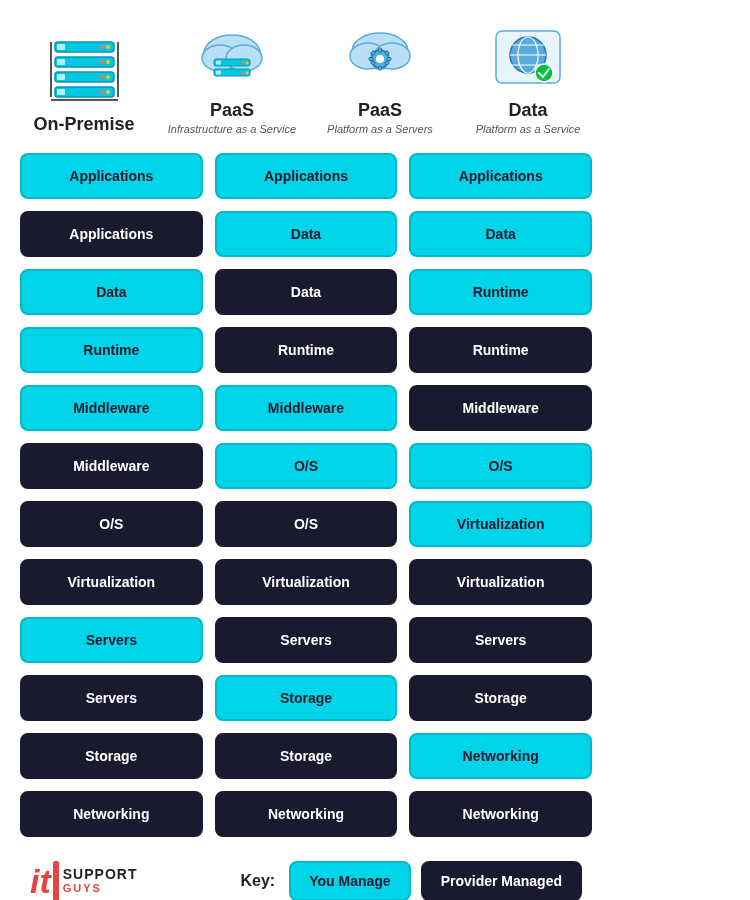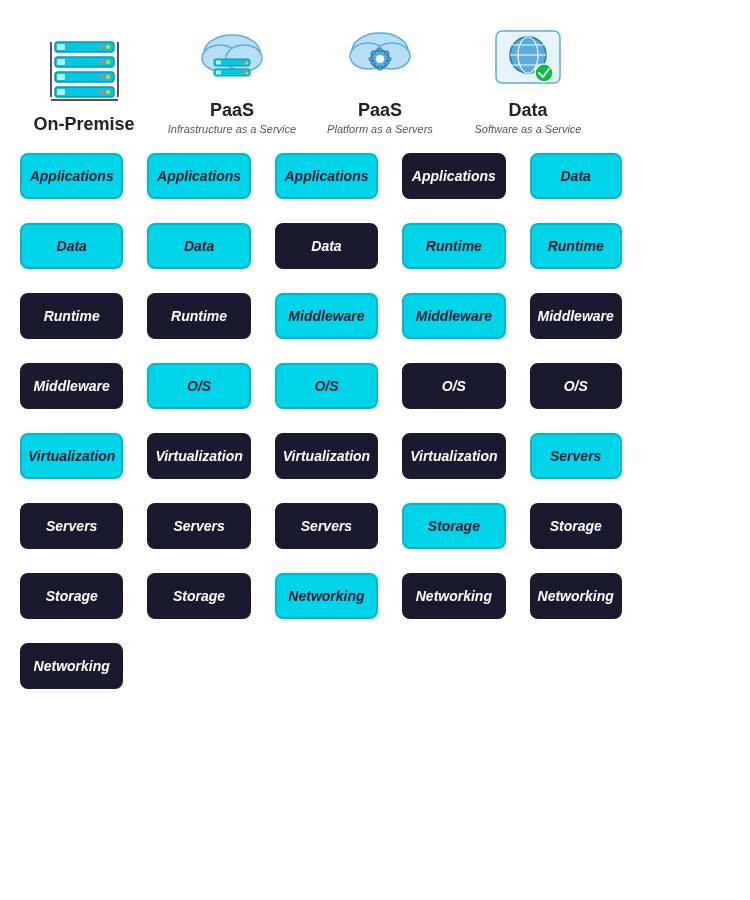--- a/index.html
+++ b/index.html
@@ -51,25 +51,24 @@
     .col-subtitle {
       font-size: 11px;
       color: #555;
       text-align: center;
       font-style: italic;
       margin-top: 2px;
     }
     
     .grid {
       display: grid;
-      grid-template-columns: repeat(5, 1fr);
-      gap: 24px;
+      grid-template-columns: repeat(3, 1fr);
+      gap: 12px;
       width: 100%;
       padding: 0 10px;
-      font-style: italic;
     }
     .cell {
       border-radius: 8px;
       padding: 11px 6px;
       text-align: center;
       font-weight: 700;
       font-size: 14px;
       display: flex;
       align-items: center;
       justify-content: center;
@@ -242,21 +241,21 @@
           <ellipse cx="40" cy="32" rx="10" ry="18" fill="none" stroke="#fff" stroke-width="1.2"></ellipse>
           <line x1="22" y1="32" x2="58" y2="32" stroke="#fff" stroke-width="1.2"></line>
           <line x1="24" y1="22" x2="56" y2="22" stroke="#fff" stroke-width="1"></line>
           <line x1="24" y1="42" x2="56" y2="42" stroke="#fff" stroke-width="1"></line>
 
           <circle cx="56" cy="50" r="9" fill="#00c040" stroke="#fff" stroke-width="1.5"></circle>
           <polyline points="51,50 55,54 61,46" stroke="#fff" stroke-width="2" fill="none" stroke-linecap="round" stroke-linejoin="round"></polyline>
         </svg>
       </div>
       <div class="col-title">Data</div>
-      <div class="col-subtitle">Software as a Service</div>
+      <div class="col-subtitle">Platform as a Service</div>
     </div>
 
   </div>
 
   <div class="grid" id="grid-container">
   <div class="cell you-manage">Applications</div>
       <div class="cell you-manage">Applications</div>
       <div class="cell you-manage">Applications</div>
       <div class="cell provider-managed">Applications</div>
       <div class="cell you-manage">Data</div>
@@ -286,14 +285,35 @@
       <div class="cell you-manage">Storage</div>
       <div class="cell provider-managed">Storage</div>
       <div class="cell provider-managed">Storage</div>
       <div class="cell provider-managed">Storage</div>
       <div class="cell you-manage">Networking</div>
       <div class="cell provider-managed">Networking</div>
       <div class="cell provider-managed">Networking</div>
       <div class="cell provider-managed">Networking</div>
     </div>
 
+  <div class="footer">
+
+    <div class="logo">
+      <div style="display:flex;flex-direction:column;align-items:flex-start;">
+        <div style="display:flex;align-items:center;gap:2px;">
+          <span style="font-size:34px;font-weight:900;color:#e84242;font-style:italic;line-height:1;">it</span>
+          <div style="width:6px;height:40px;background:#e84242;border-radius:2px;"></div>
+        </div>
+      </div>
+      <div class="logo-text">
+        <span class="logo-support">SUPPORT</span>
+        <span class="logo-guys">GUYS</span>
+      </div>
+    </div>
+
+    <div class="key-section">
+      <span class="key-label">Key:</span>
+      <div class="key-you">You Manage</div>
+      <div class="key-provider">Provider Managed</div>
+    </div>
+  </div>
 
 </div>
 
 </body></html>

